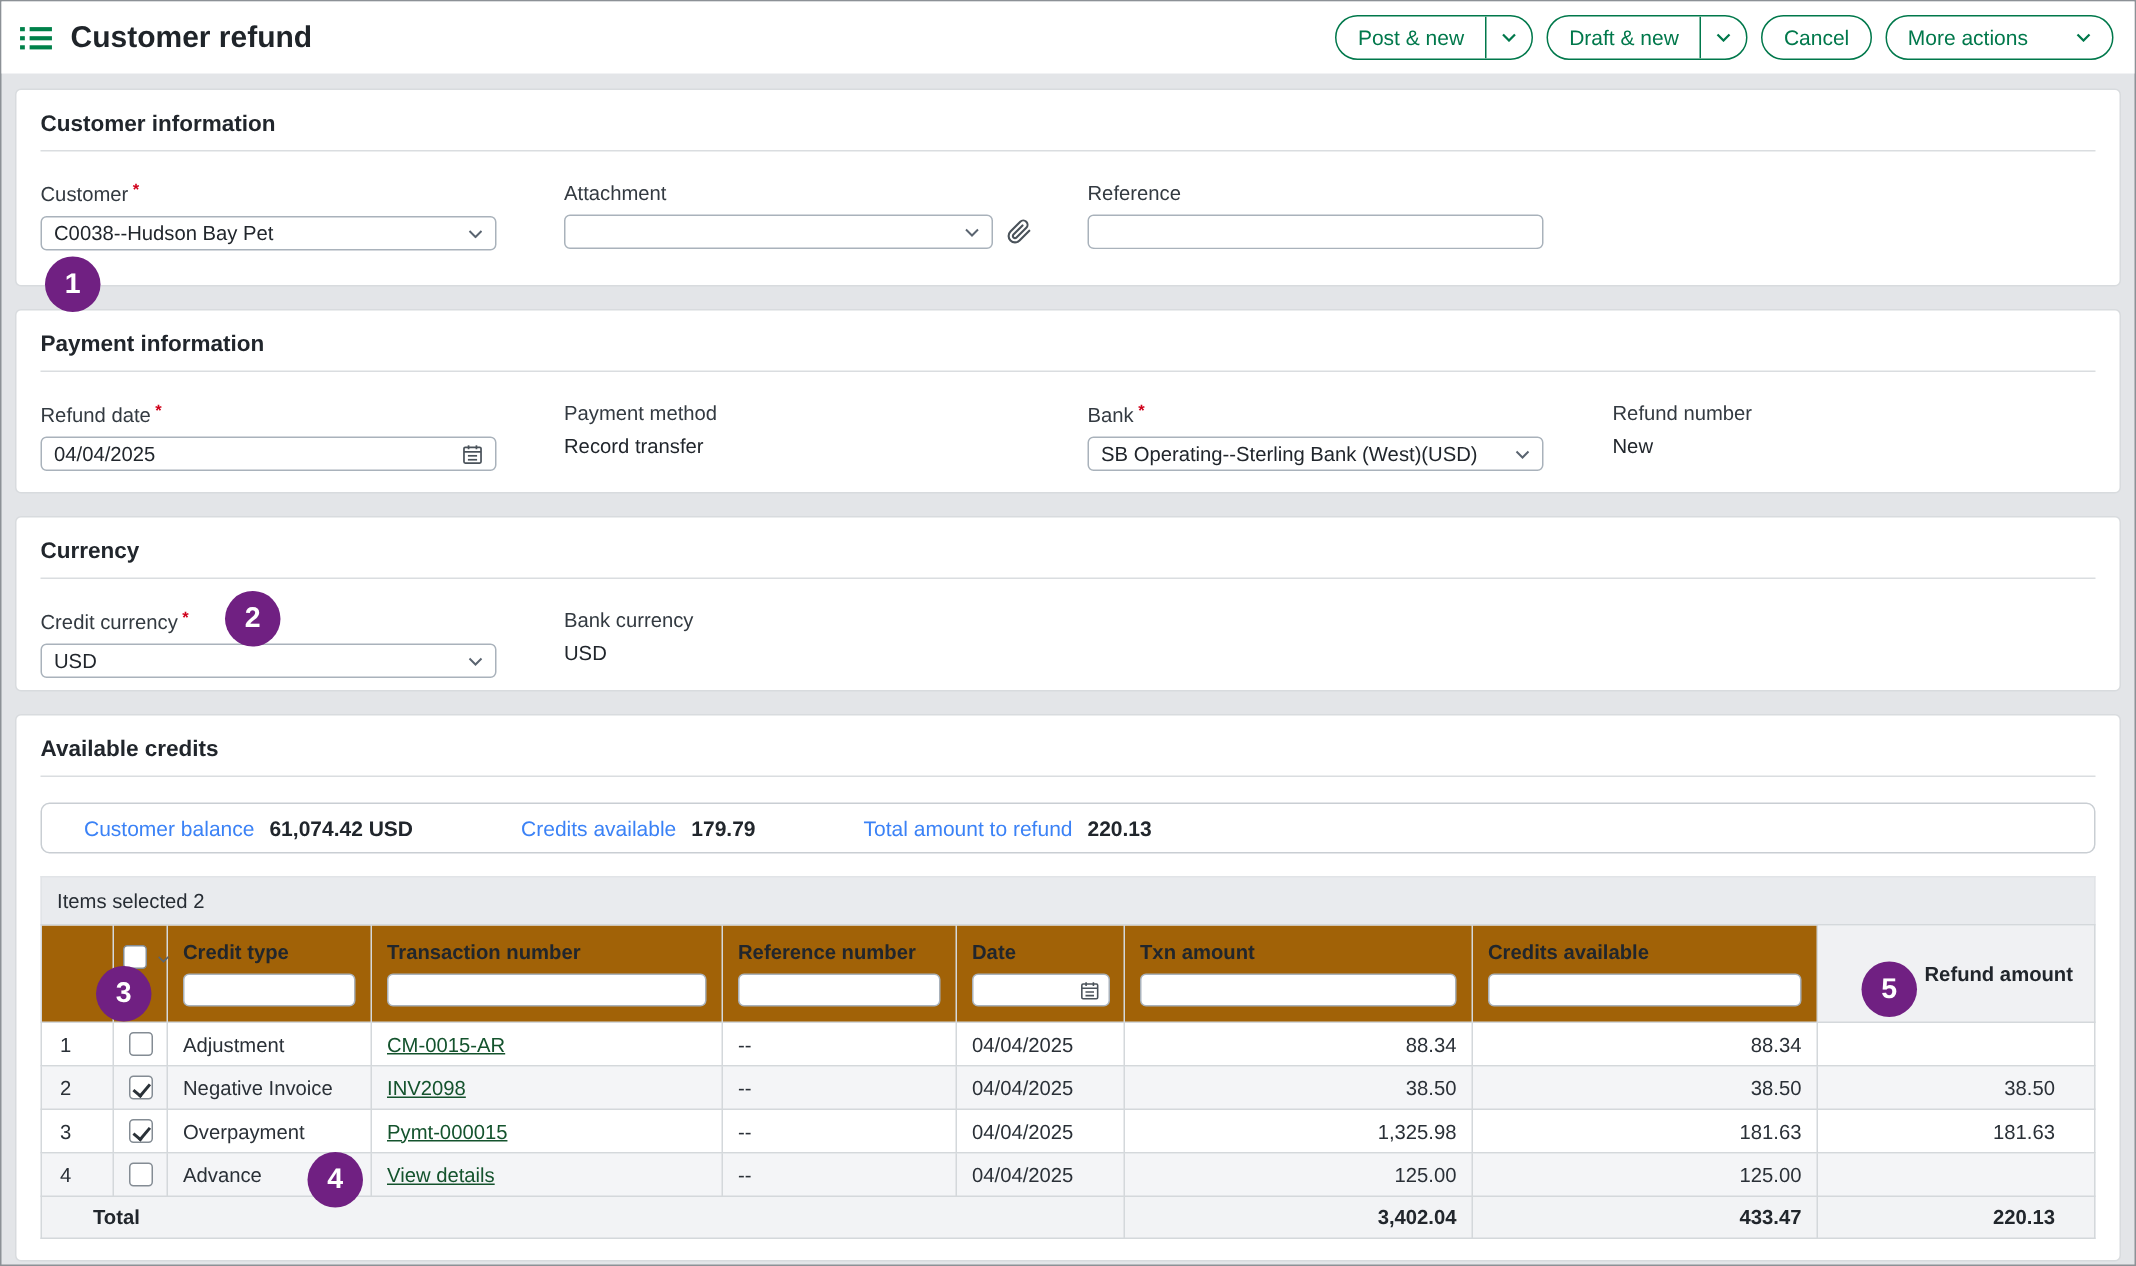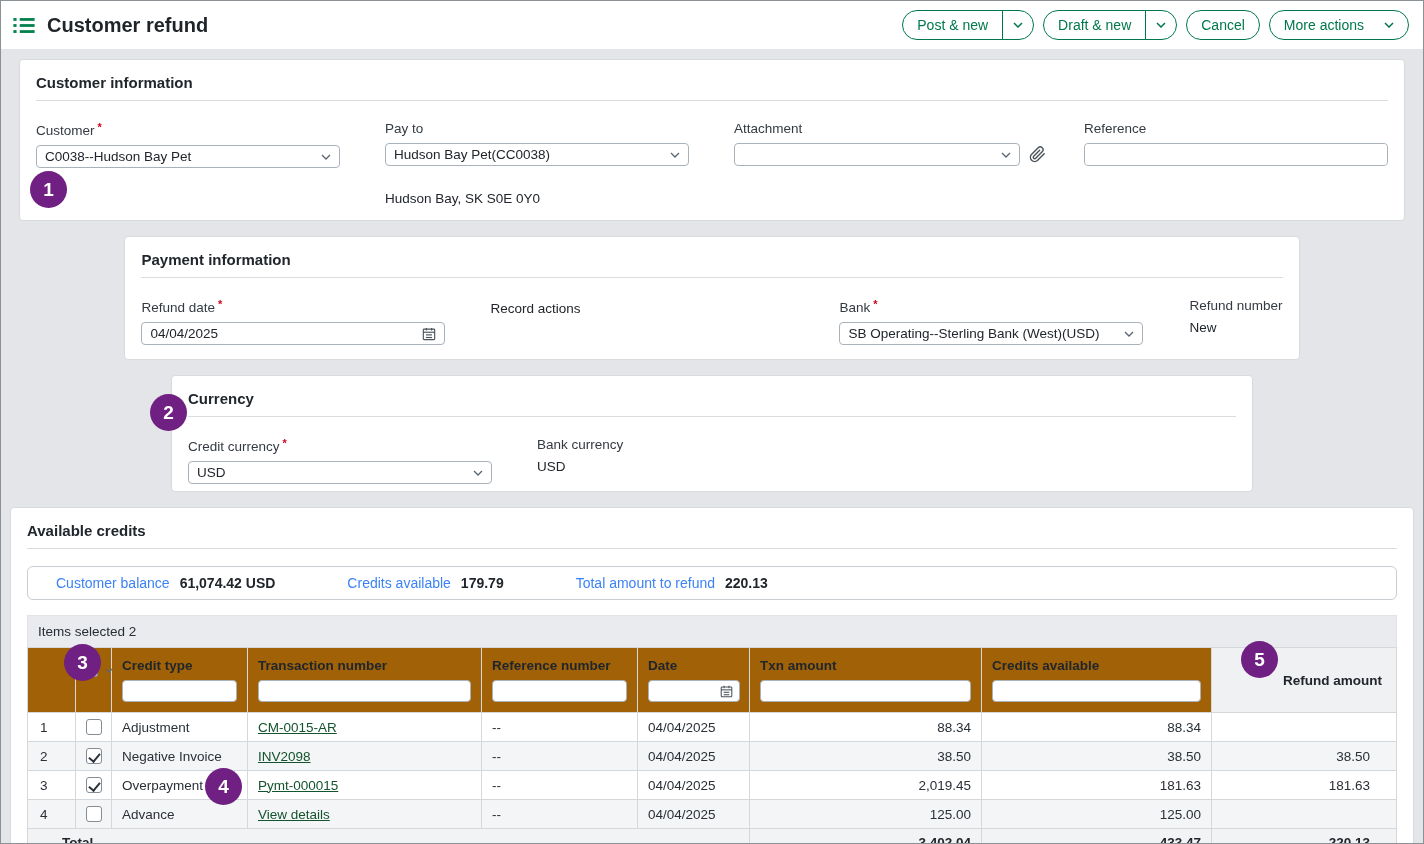--- a/index.html
+++ b/index.html
@@ -8,25 +8,25 @@
   .window { position:relative; width:1424px; height:844px; border:1px solid #8C9196; background:#E3E5E8; display:flex; flex-direction:column; }
 
   
   .topbar { height:48px; background:#fff; display:flex; align-items:center; justify-content:space-between; padding:0 14px 0 12px; flex:0 0 auto; }
   .title-group { display:flex; align-items:center; gap:12px; }
   .page-title { font-size:20px; font-weight:700; color:#1F2429; }
   .actions { display:flex; align-items:center; gap:9px; }
   .pill { display:inline-flex; align-items:stretch; border:1.5px solid #00784B; border-radius:16px; height:30px; background:#fff; color:#00784B; font-size:14px; overflow:hidden; cursor:pointer; }
   .pill .seg { display:flex; align-items:center; padding:0 14px; }
   .pill .seg.chev { padding:0 10px; border-left:1px solid #00784B; }
-  .pill.simple .seg { gap:12px; }
+  .pill.simple .seg { gap:24px; }
   .chevron { display:inline-block; }
 
   
-  .page { flex:1 1 auto; padding:10px 9px 2px 9px; display:flex; flex-direction:column; gap:15px; overflow:hidden;align-items:center; }
+  .page { flex:1 1 auto; padding:10px 9px 2px 9px; display:flex; flex-direction:column; gap:15px; overflow:hidden; }
   .card { background:#fff; border:1px solid #D8DBDE; border-radius:4px; padding:14px 16px; position:relative; }
   .card h2 { font-size:15px; font-weight:600; color:#21262C; }
   .card .rule { border:none; border-top:1px solid #DADDE0; margin-top:9px; }
   .fields { display:grid; grid-template-columns:349px 349px 350px 1fr; margin-top:20px; }
   .field label { display:block; color:#333A41; margin-bottom:7px; }
   .req { color:#D0021B; font-weight:700; font-size:11px; vertical-align:4px; margin-left:3px; }
   .inputbox, .selectbox { width:304px; height:23px; border:1px solid #A9B2BB; border-radius:4px; background:#fff; display:flex; align-items:center; justify-content:space-between; padding:0 8px; color:#21262C; }
   .selectbox .chev, .inputbox .icon-slot { color:#5A6470; display:flex; align-items:center; }
   .static-val { color:#21262C; margin-top:3px; }
   .address { margin-top:25px; color:#21262C; }
@@ -134,32 +134,20 @@
           <div class="selectbox">
             <span>C0038--Hudson Bay Pet</span>
             <span class="chev">
                 <svg width="10" height="6" viewBox="0 0 10 6">
                   <path d="M1 1l4 4 4-4" stroke="#5A6470" stroke-width="1.3" fill="none"></path>
                 </svg>
               </span>
           </div>
         </div>
         <div class="field">
-          <label>Pay to</label>
-          <div class="selectbox">
-            <span>Hudson Bay Pet(CC0038)</span>
-            <span class="chev">
-                <svg width="10" height="6" viewBox="0 0 10 6">
-                  <path d="M1 1l4 4 4-4" stroke="#5A6470" stroke-width="1.3" fill="none"></path>
-                </svg>
-              </span>
-          </div>
-          <div class="address">Hudson Bay, SK S0E 0Y0</div>
-        </div>
-        <div class="field">
           <label>Attachment</label>
           <div class="attach-wrap">
             <div class="selectbox">
               <span></span>
               <span class="chev">
                   <svg width="10" height="6" viewBox="0 0 10 6">
                     <path d="M1 1l4 4 4-4" stroke="#5A6470" stroke-width="1.3" fill="none"></path>
                   </svg>
                 </span>
             </div>
@@ -193,21 +181,22 @@
                   <line x1="1.5" y1="6" x2="14.5" y2="6"></line>
                   <line x1="5" y1="1" x2="5" y2="4"></line>
                   <line x1="11" y1="1" x2="11" y2="4"></line>
                   <line x1="4.5" y1="9" x2="11.5" y2="9"></line>
                   <line x1="4.5" y1="12" x2="11.5" y2="12"></line>
                 </svg>
             </span>
           </div>
         </div>
         <div class="field">
-          <div class="static-val">Record actions</div>
+          <label>Payment method</label>
+          <div class="static-val">Record transfer</div>
         </div>
         <div class="field">
           <label><span>Bank</span><span class="req">*</span></label>
           <div class="selectbox">
             <span>SB Operating--Sterling Bank (West)(USD)</span>
             <span class="chev">
                 <svg width="10" height="6" viewBox="0 0 10 6">
                   <path d="M1 1l4 4 4-4" stroke="#5A6470" stroke-width="1.3" fill="none"></path>
                 </svg>
               </span>
@@ -360,21 +349,21 @@
             <td class="amt">38.50</td>
             <td class="refund-amt">38.50</td>
           </tr>
           <tr>
             <td class="num">3</td>
             <td class="ck"><input type="checkbox" checked="" style=""></td>
             <td>Overpayment</td>
             <td><a href="#" class="grid-link">Pymt-000015</a></td>
             <td>--</td>
             <td>04/04/2025</td>
-            <td class="amt">2,019.45</td>
+            <td class="amt">1,325.98</td>
             <td class="amt">181.63</td>
             <td class="refund-amt">181.63</td>
           </tr>
           <tr>
             <td class="num">4</td>
             <td class="ck"><input type="checkbox" style=""></td>
             <td>Advance</td>
             <td><a href="#" class="grid-link">View details</a></td>
             <td>--</td>
             <td>04/04/2025</td>

